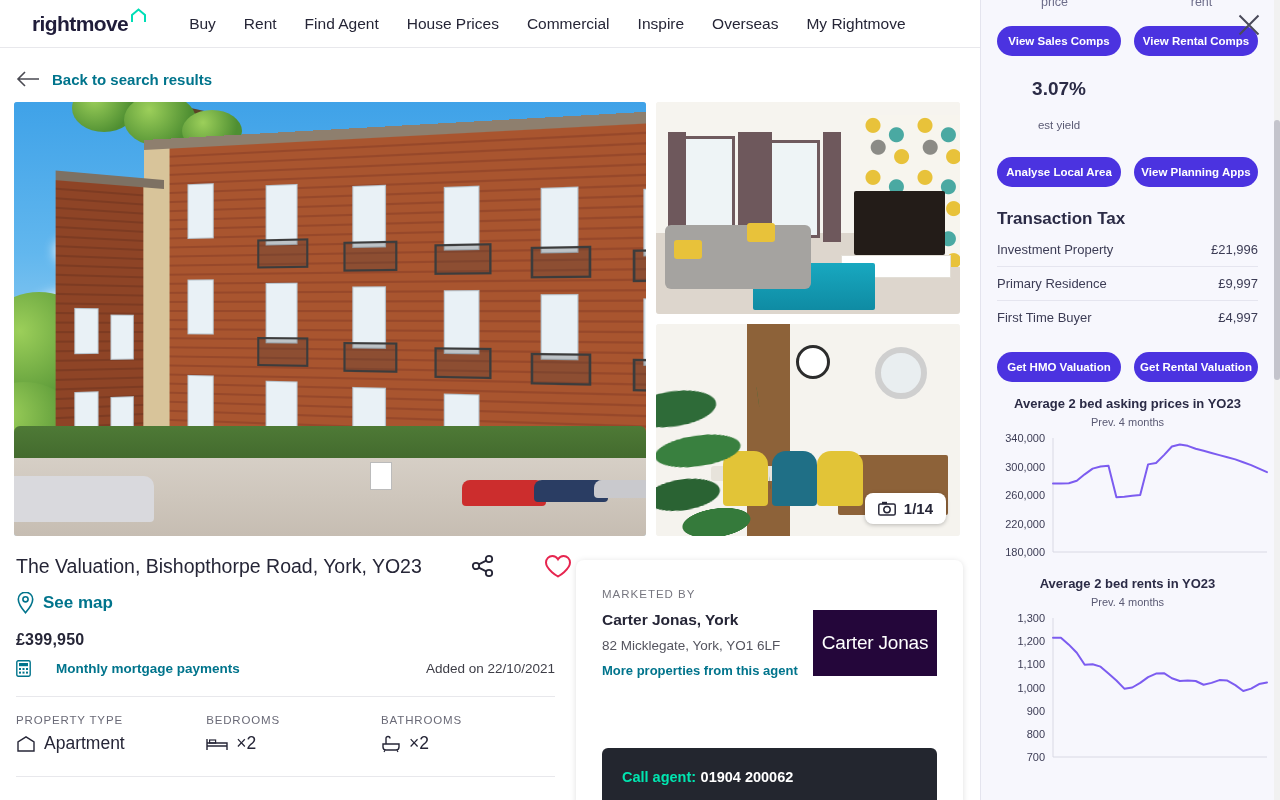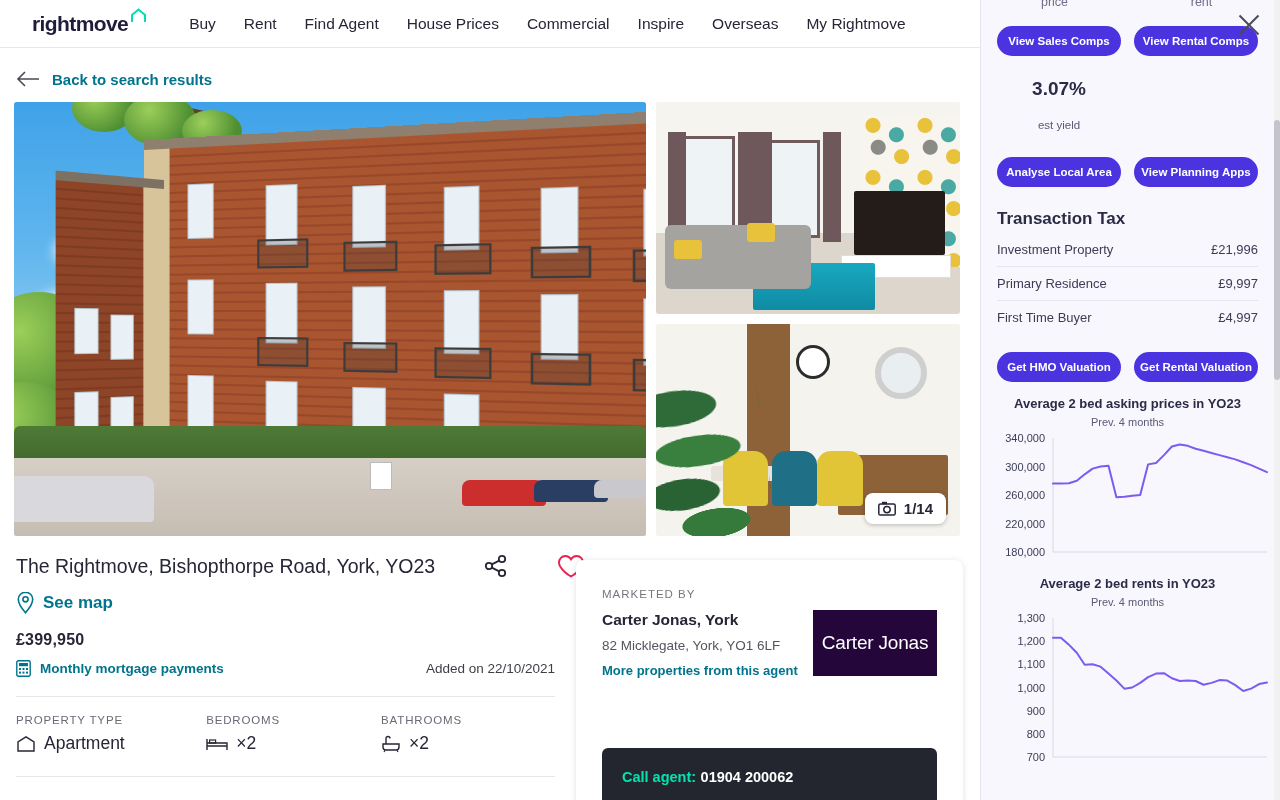--- a/index.html
+++ b/index.html
@@ -139,21 +139,21 @@
     position: absolute; top: 552px; left: 16px; width: 540px;
   }
   .title-row { display:flex; align-items:center; gap:0; }
   .prop-title { font-size: 19.5px; font-weight: 400; color:#262637; white-space: nowrap; }
   .vdiv { width:1px; height:28px; background:#dfdfe3; margin: 0 24px; }
   .icon-btn { cursor:pointer; display:flex; align-items:center; }
   .seemap { display:flex; align-items:center; gap:8px; margin-top: 11px; cursor:pointer; }
   .seemap-label { color:#00748c; font-size:17px; font-weight:700; }
   .price { font-size: 16px; font-weight: 700; color:#262637; margin-top: 17px; letter-spacing:.2px; }
   .mortgage-row { display:flex; align-items:center; justify-content:space-between; margin-top: 11px; width: 539px;}
-  .mortgage-left { display:flex; align-items:center; gap:9px; cursor:pointer; }
+  .mortgage-left { display:flex; align-items:center; gap:25px; cursor:pointer; }
   .mortgage-label { color:#00748c; font-size:13.5px; font-weight:700; }
   .added { color:#3e3e47; font-size:13.5px; }
   .hr { height:1px; background:#e8e8ec; margin-top: 19px; width: 539px; }
 
   .specs { display:flex; margin-top: 17px; }
   .spec { width: 195px; }
   .spec:first-child { width: 212px; }
   .spec-label { font-size:11.5px; letter-spacing:.85px; color:#6a6a77; text-transform:uppercase; }
   .spec-value { display:flex; align-items:center; gap:8px; margin-top:7px; font-size:17.5px; color:#262637; }
   .hr2 { height:1px; background:#e8e8ec; margin-top: 22px; width: 539px; }
@@ -367,21 +367,21 @@
             </svg>
           </span>
           <span>1/14</span>
         </div>
       </div>
     </div>
   </div>
 
   <div class="info">
     <div class="title-row">
-      <div class="prop-title">The Rightmove, Bishopthorpe Road, York, YO23</div>
+      <div class="prop-title">The Valuation, Bishopthorpe Road, York, YO23</div>
       <div class="vdiv"></div>
       <span class="icon-btn">
         <svg width="26" height="24" viewBox="0 0 26 24">
           <circle cx="19" cy="5" r="3.2" fill="none" stroke="#262637" stroke-width="1.8"></circle>
           <circle cx="6" cy="12" r="3.2" fill="none" stroke="#262637" stroke-width="1.8"></circle>
           <circle cx="19" cy="19" r="3.2" fill="none" stroke="#262637" stroke-width="1.8"></circle>
           <path d="M16.2 6.6L8.8 10.4M8.8 13.6l7.4 3.8" stroke="#262637" stroke-width="1.8" fill="none"></path>
         </svg>
       </span>
       <div class="vdiv"></div>

